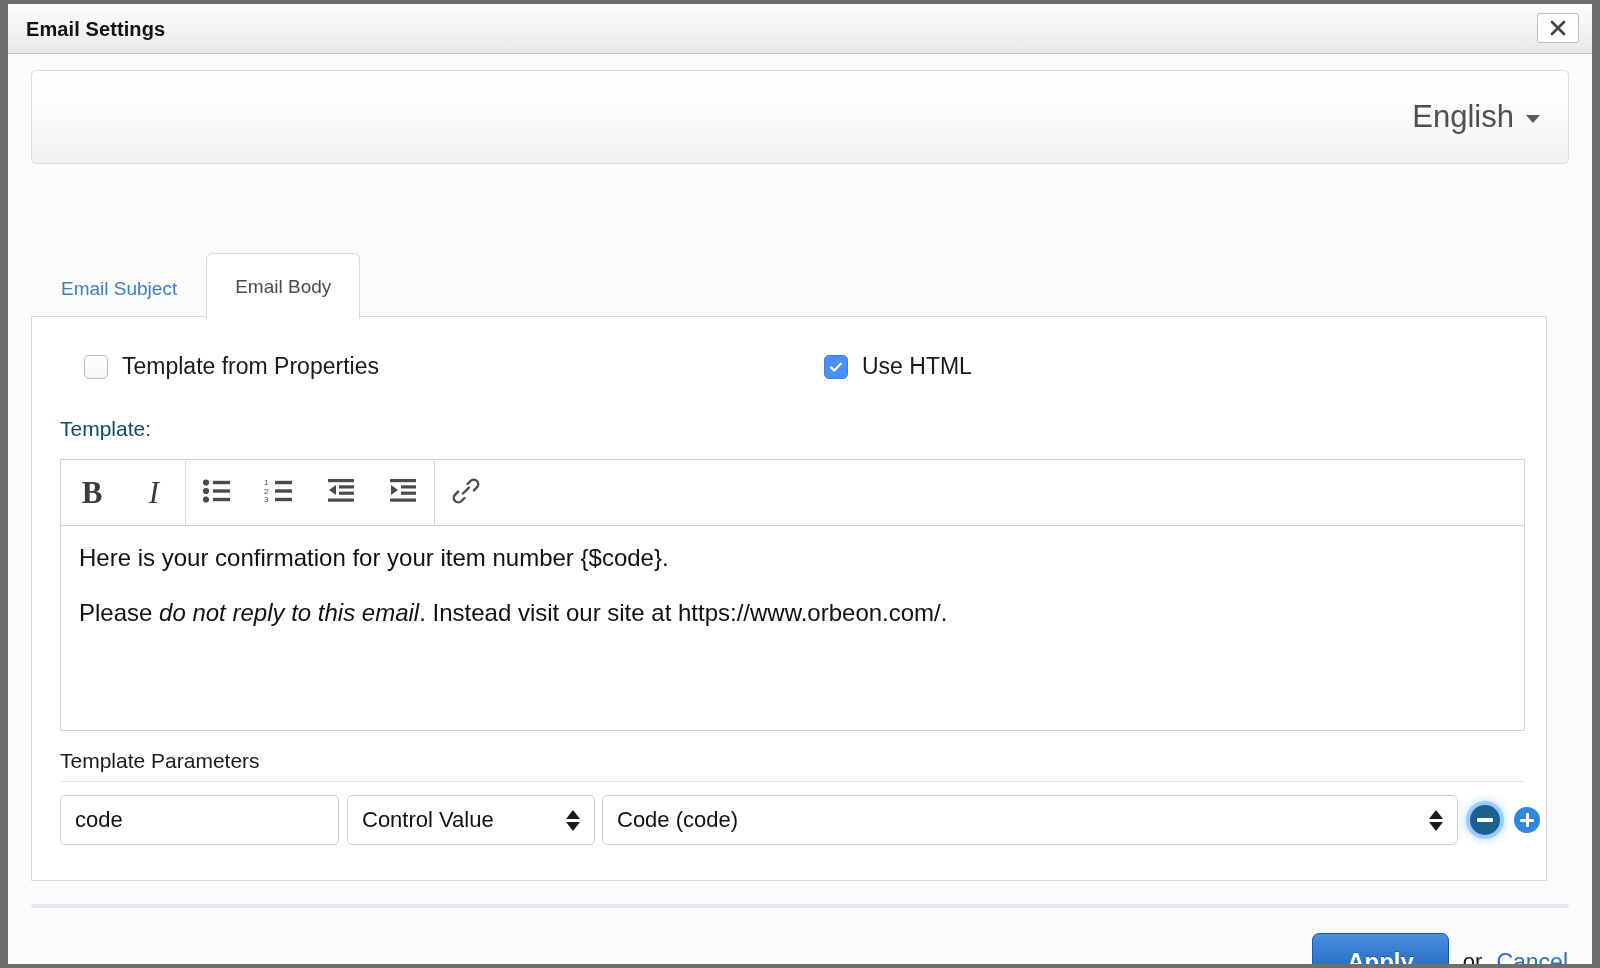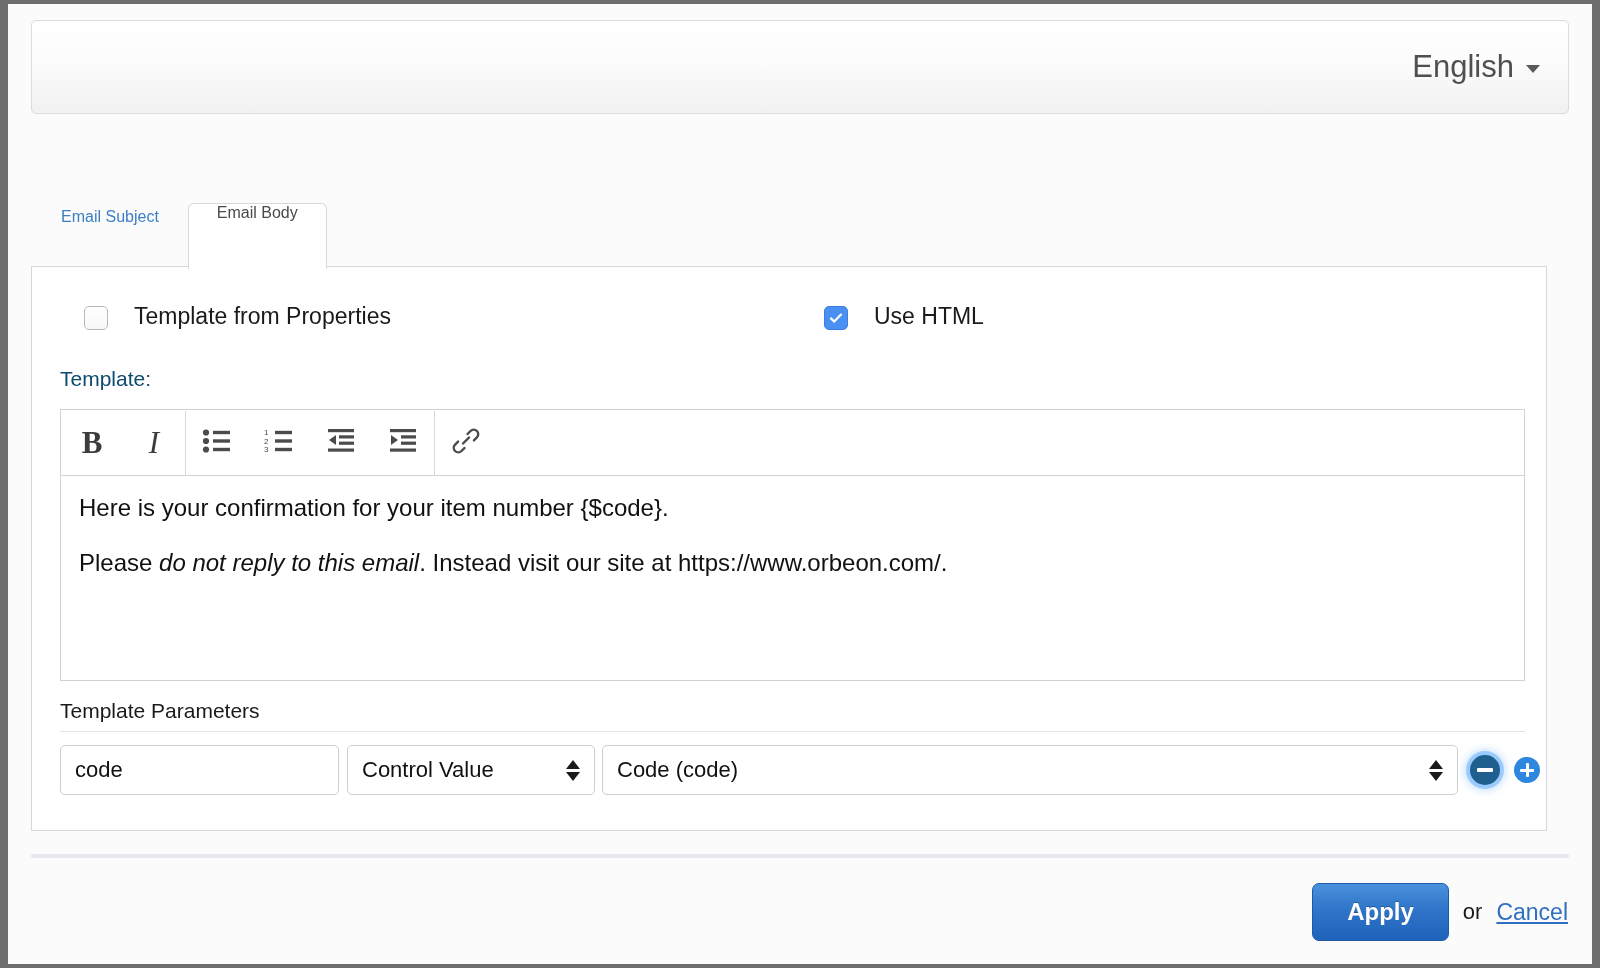--- a/index.html
+++ b/index.html
@@ -98,22 +98,22 @@
     left: 24px; top: 196px;
     display: flex;
     align-items: flex-end;
     height: 68px;
     z-index: 3;
   }
   .tab {
     height: 62px;
     padding: 0 28px;
     display: flex;
-    align-items: flex-start;
-    font-size: 16px;
+    align-items: center;
+    font-size: 19px;
     cursor: pointer;
     border: 1px solid transparent;
     border-bottom: none;
     border-radius: 6px 6px 0 0;
     position: relative;
     top: 1px;
   }
   .tab.inactive { color: #3b7fc4; }
   .tab.active {
     color: #4a4a4a;
@@ -129,22 +129,22 @@
     width: 1516px; height: 565px;
     background: #ffffff;
     border: 1px solid #d8d8d8;
     z-index: 2;
   }
 
   
   .cb-row {
     position: absolute;
     display: flex;
-    align-items: flex-end;
-    gap: 26px;
+    align-items: center;
+    gap: 14px;
     padding-left: 24px;
   }
   #cb-template { left: 28px; top: 36px; }
   #cb-usehtml { left: 768px; top: 36px; }
   .cb-box {
     width: 24px; height: 24px;
     border-radius: 5px;
     border: 1px solid #b9b9b9;
     background: linear-gradient(to bottom,#ffffff,#f7f7f7);
     cursor: pointer;
@@ -352,20 +352,30 @@
     color: #2f6fc0;
     text-decoration: underline;
     cursor: pointer;
   }
 </style>
 </head>
 <body>
 
 <div id="window">
 
+  <div id="titlebar">
+    <div id="title-text">Email Settings</div>
+    <div id="close-btn">
+      <span>
+        <svg width="18" height="18" viewBox="0 0 18 18">
+          <path d="M3 3 L15 15 M15 3 L3 15" stroke="#444" stroke-width="2.6" stroke-linecap="round" fill="none"></path>
+        </svg>
+      </span>
+    </div>
+  </div>
 
   <div id="body-area">
 
     <div id="lang-bar">
       <div id="lang-select">
         <span id="lang-label">English</span>
         <span class="caret-down"></span>
       </div>
     </div>
 

